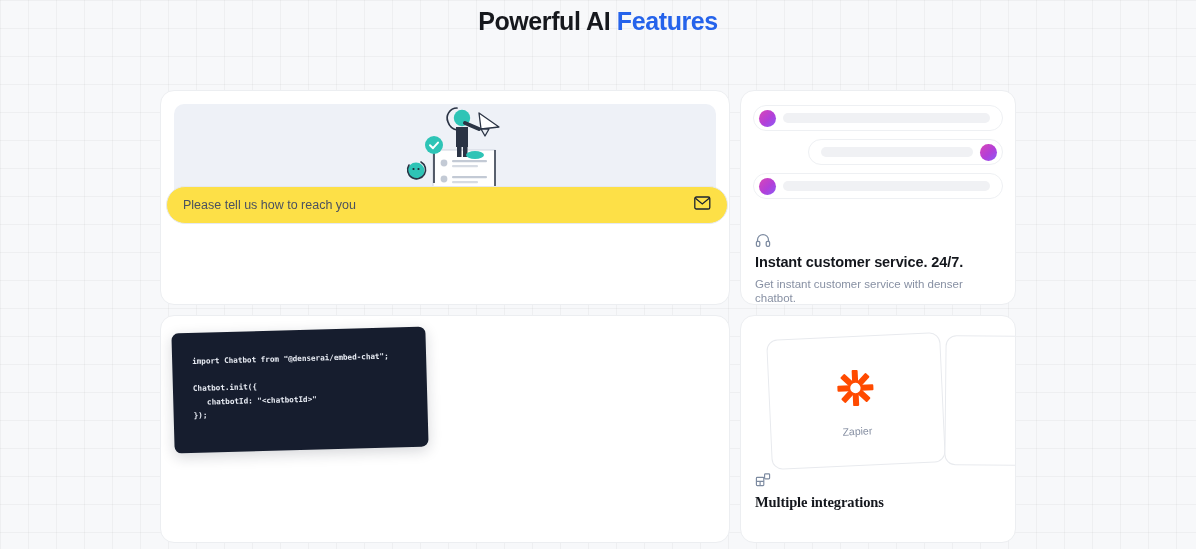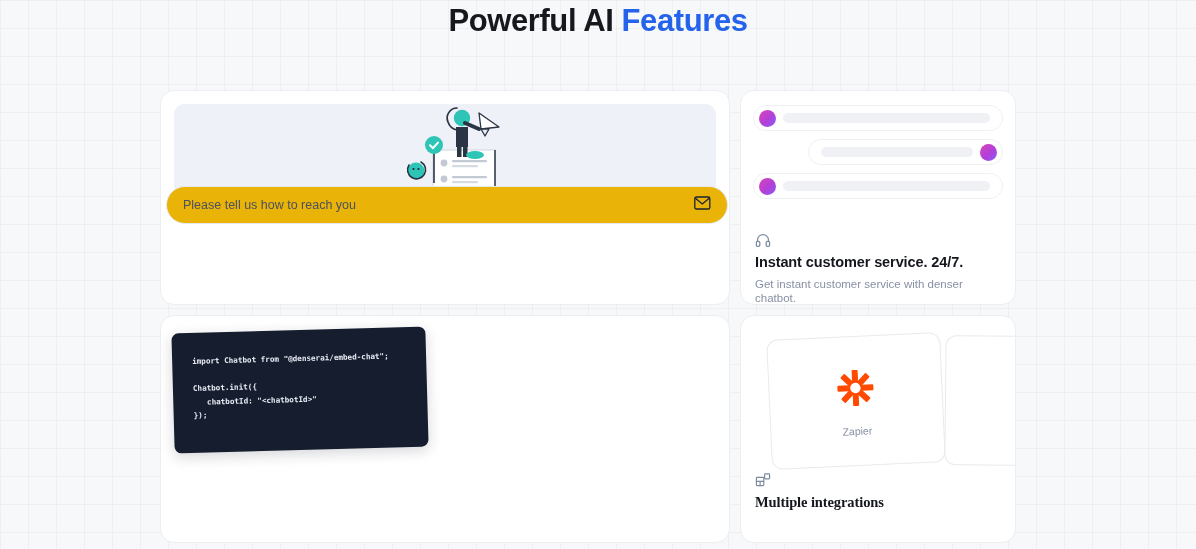--- a/index.html
+++ b/index.html
@@ -16,21 +16,21 @@
     background-image:
       linear-gradient(to right, rgba(0,0,0,0.035) 1px, transparent 1px),
       linear-gradient(to bottom, rgba(0,0,0,0.035) 1px, transparent 1px);
     background-size: 28px 28px;
   }
 
   
   .page-title {
     position: absolute; top: 0; left: 0; width: 1196px;
     text-align: center;
-    font-size: 31px; font-weight: bold;
+    font-size: 25px; font-weight: bold;
     color: #16181d; letter-spacing: -0.4px;
     line-height: 38px;
     padding-top: 2px;
   }
   .page-title .accent { color: #2563eb; }
 
   
   .cards {
     position: absolute; left: 160px; top: 90px;
     width: 856px; height: 443px;
@@ -71,21 +71,21 @@
     border-radius: 10px;
   }
   #card-lead .illus {
     position: absolute; left: 50%; top: 12px;
     transform: translateX(-42px);
     width: 120px; height: 110px;
   }
   #card-lead .input-row {
     position: absolute; left: 5px; top: 95px;
     width: 562px; height: 38px;
-    background: #eab308;
+    background: #fde047;
     border: 1px solid #e6e9ef;
     border-radius: 19px;
     display: flex; align-items: center;
     padding: 0 16px;
   }
   #card-lead .input-placeholder {
     font-size: 12.5px; color: #4a5160; flex: 1;
   }
   #card-lead .card-foot { top: 152px; }
 

